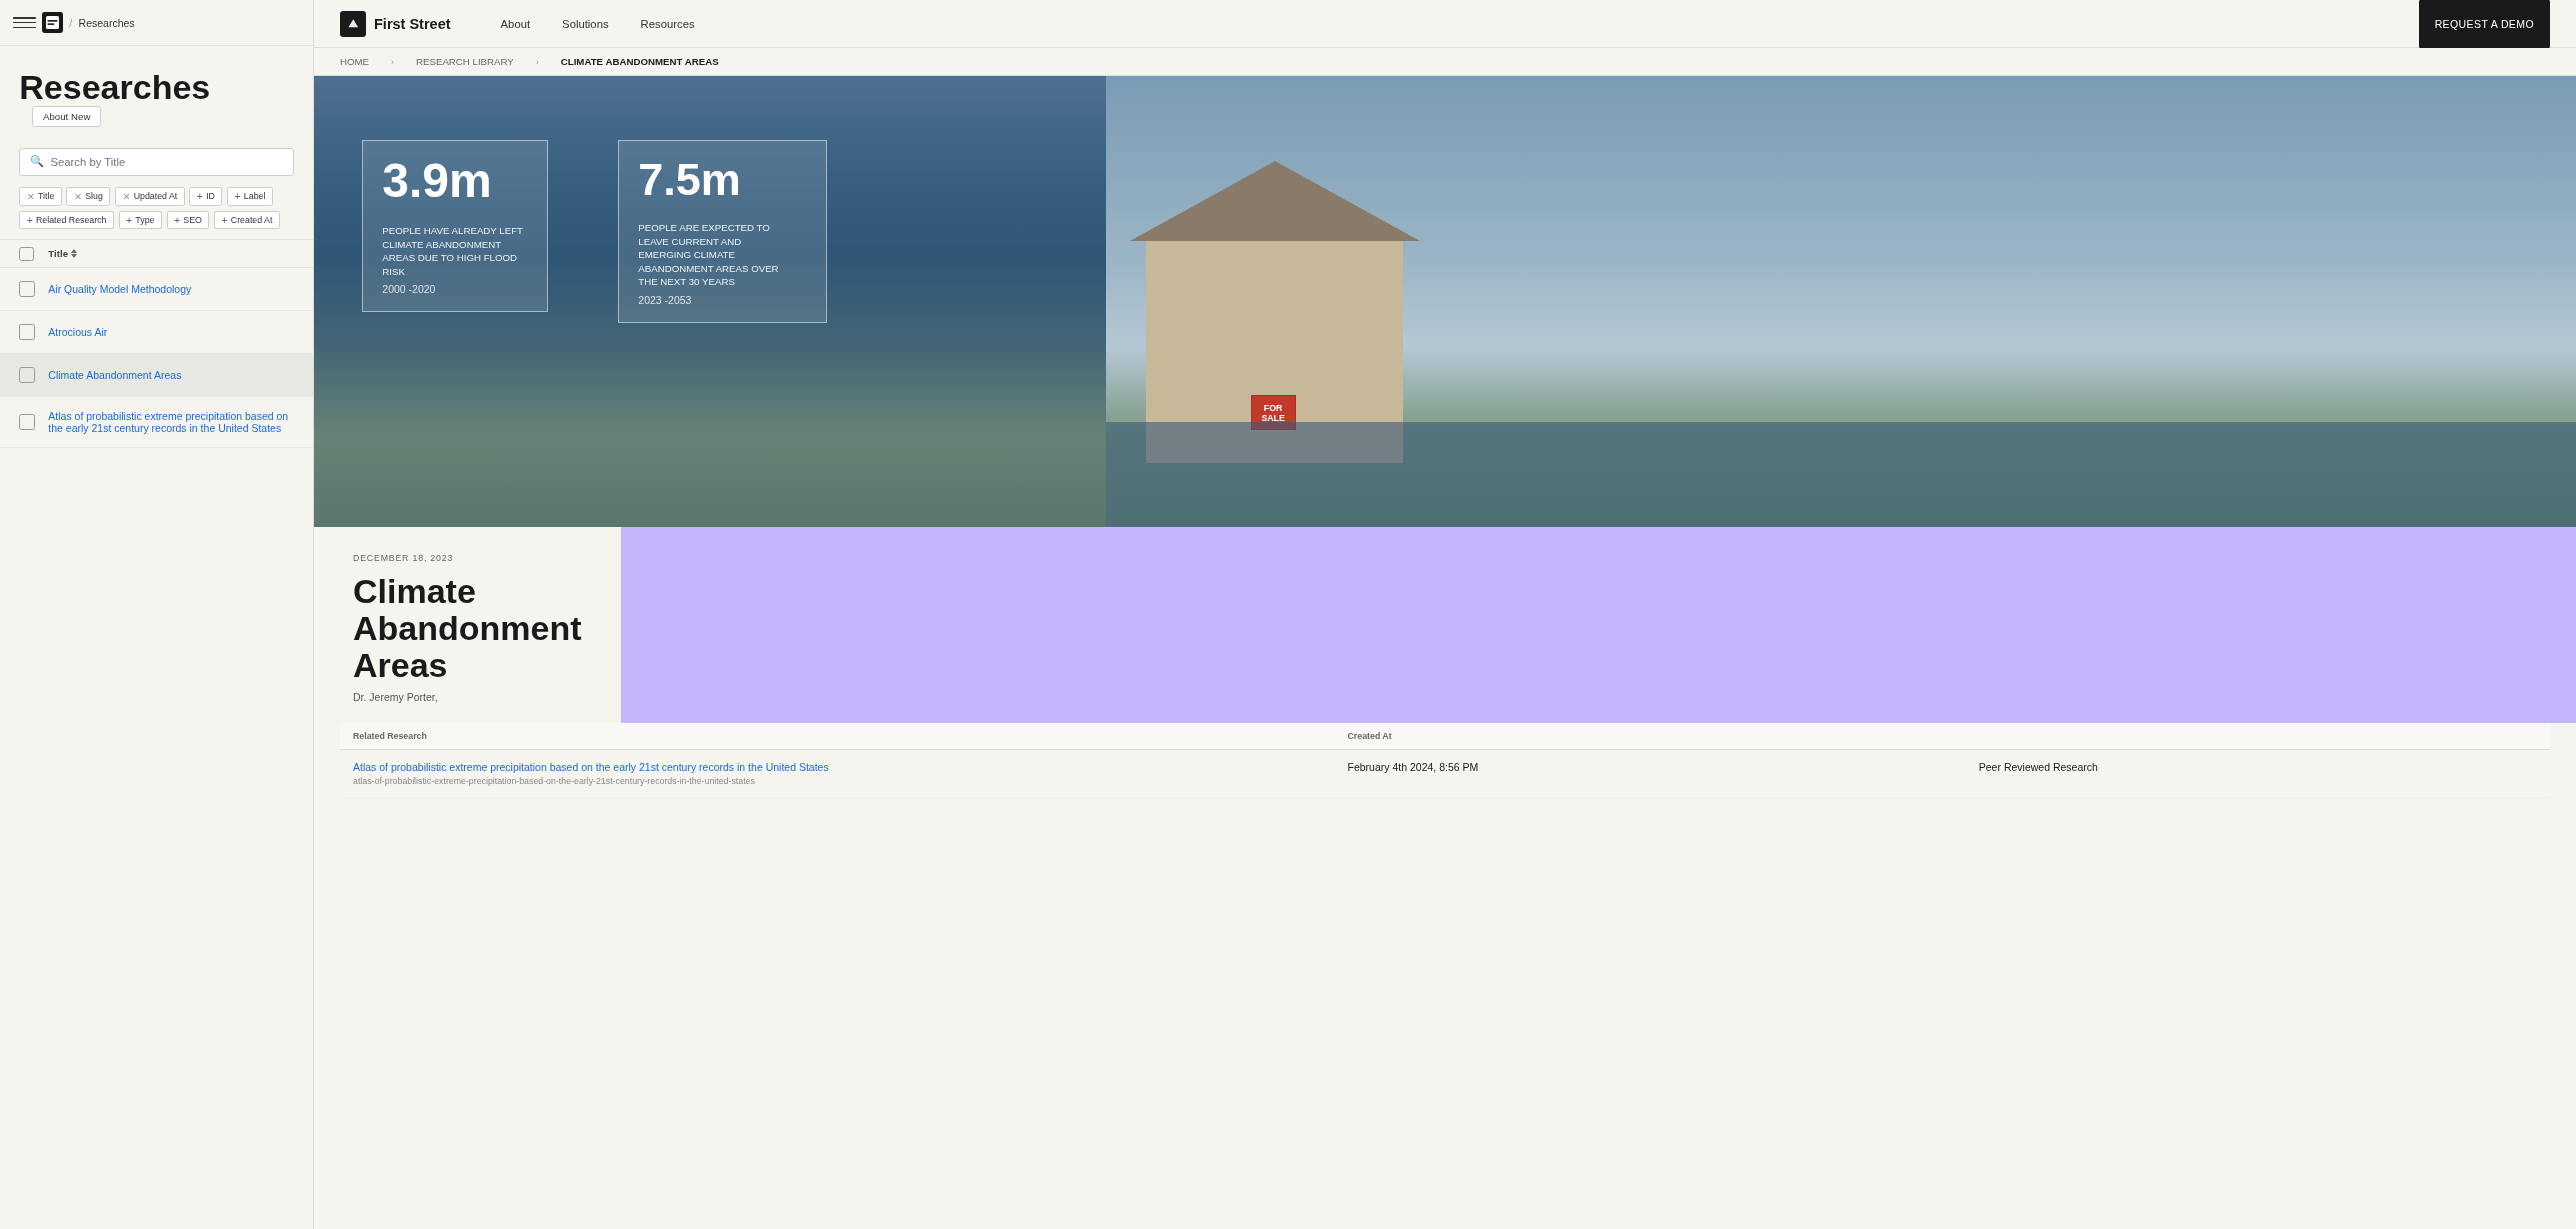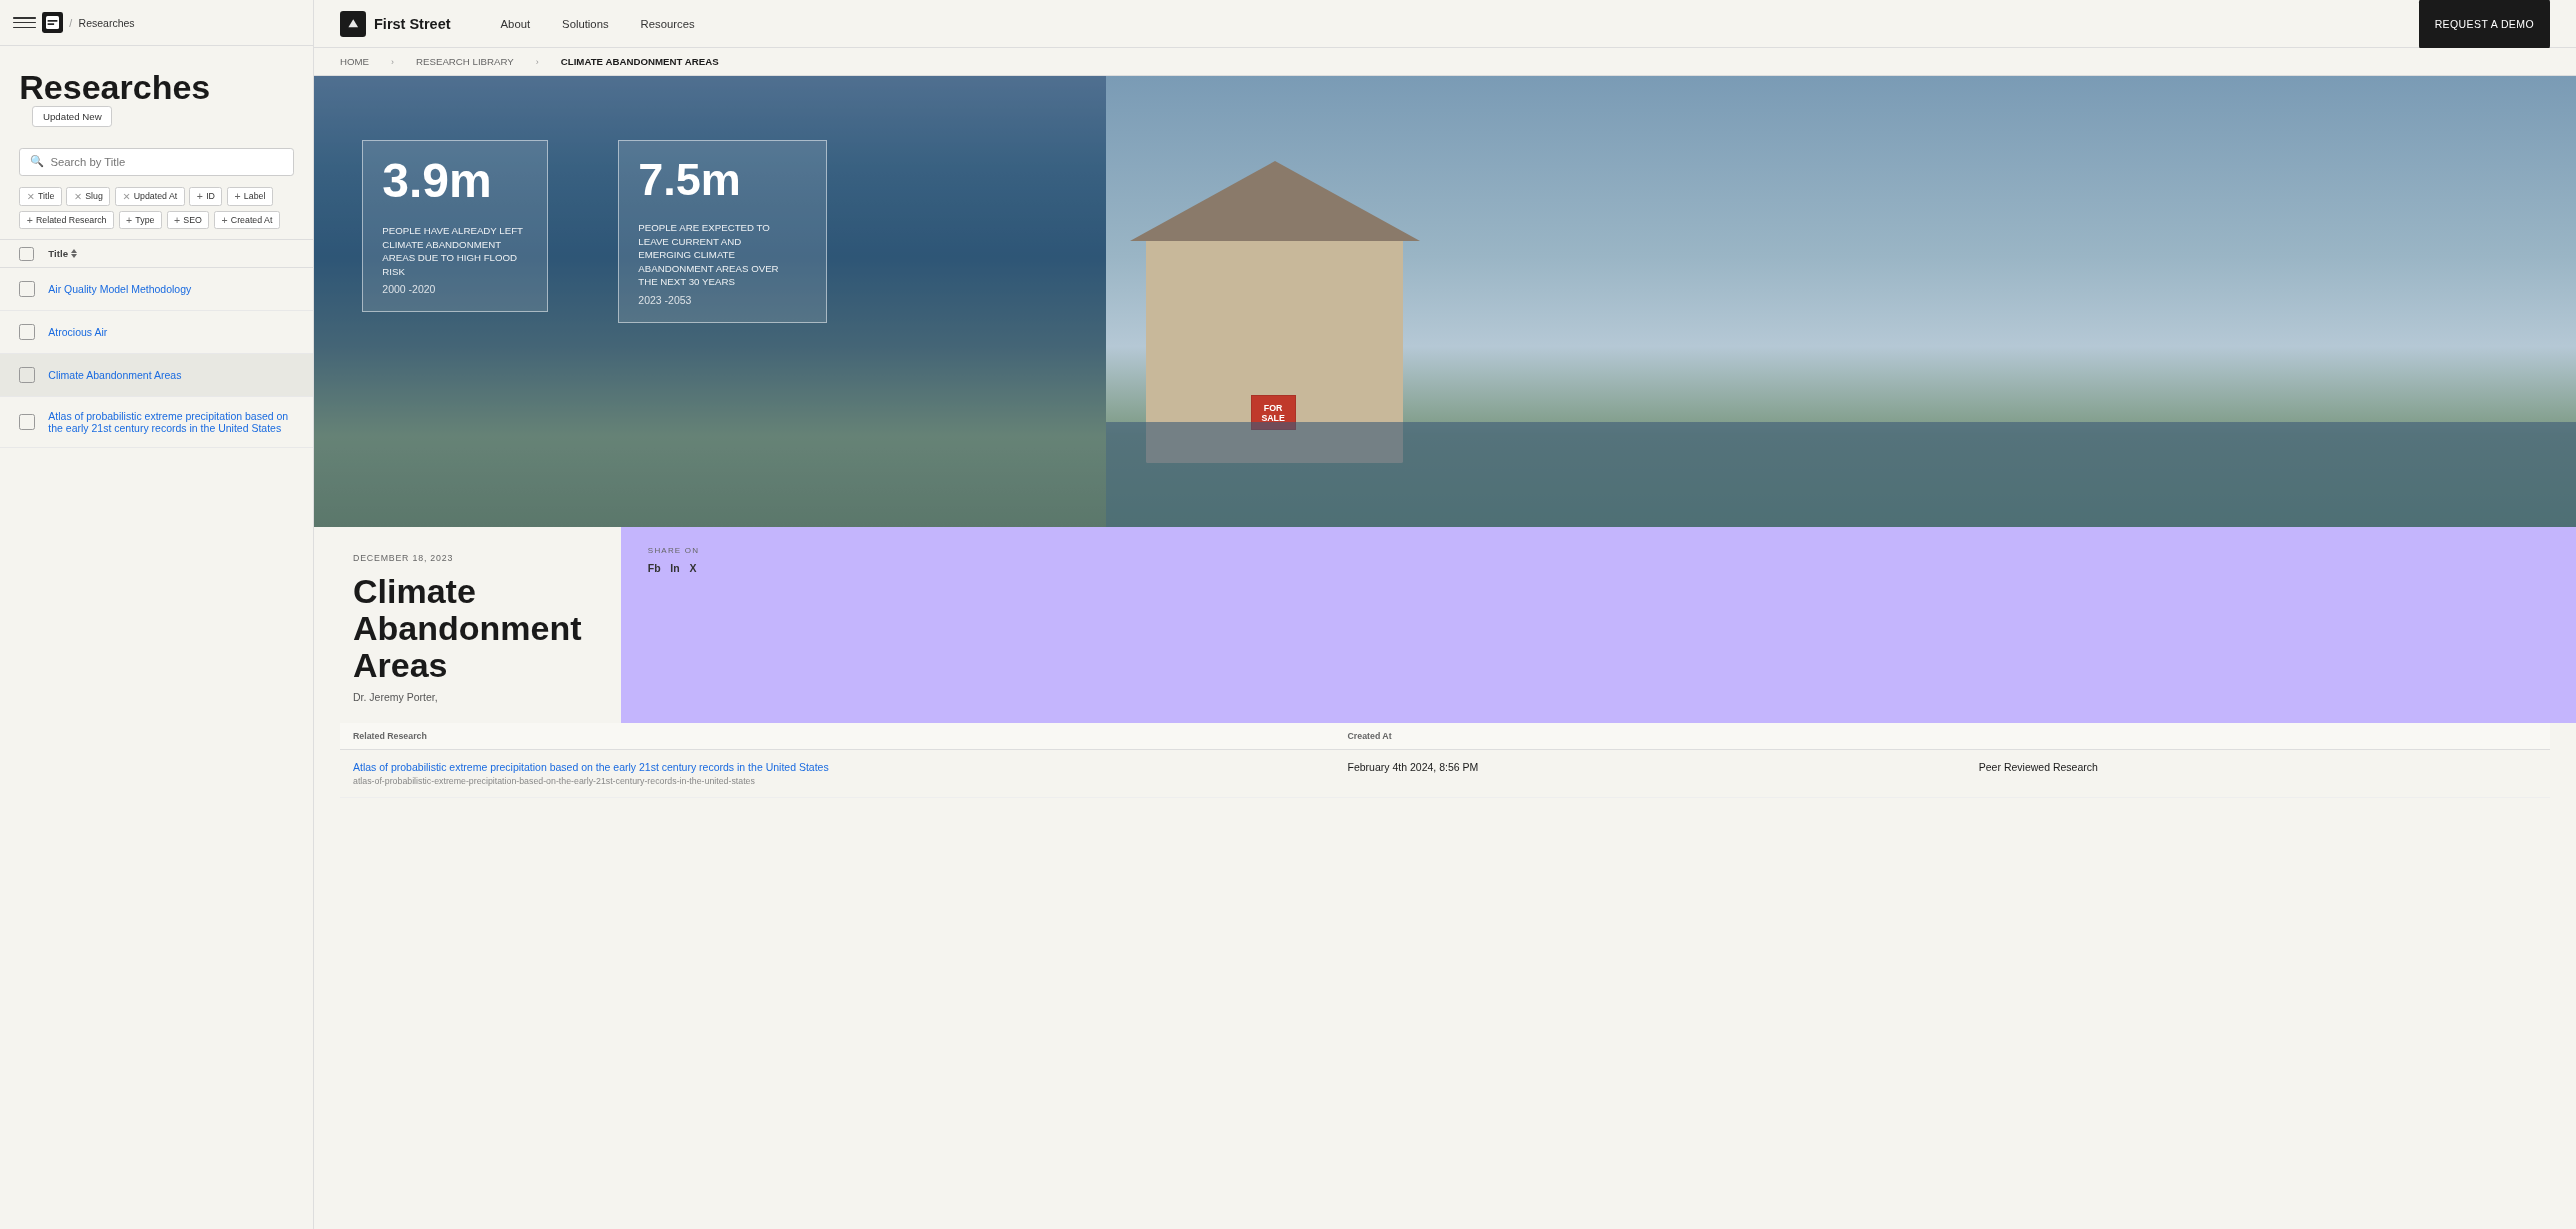--- a/index.html
+++ b/index.html
@@ -120,21 +120,21 @@
           <rect x="2" y="5" width="12" height="2" fill="#1a1a1a"></rect>
           <rect x="2" y="9" width="8" height="2" fill="#1a1a1a"></rect>
         </svg>
     </div>
     <span class="breadcrumb-sep">/</span>
     <span class="breadcrumb-text">Researches</span>
   </div>
 
   <div class="page-title-area">
     <span class="page-title">Researches</span>
-    <button class="create-new-btn">Updated New</button>
+    <button class="create-new-btn">About New</button>
   </div>
 
   <div class="search-area">
     <div class="search-box">
       <span class="search-icon">🔍</span>
       <input class="search-input" type="text" placeholder="Search by Title" style="">
     </div>
   </div>
 
   <div class="filters-area">
@@ -275,28 +275,20 @@
       <div class="article-header">
         <div class="article-date">DECEMBER 18, 2023</div>
         <div class="article-title">
           <span>Climate</span><br>
           <span>Abandonment</span><br>
           <span>Areas</span>
         </div>
         <div class="article-author">Dr. Jeremy Porter,</div>
       </div>
 
-      <div style="display:flex;flex-direction:column;align-items:flex-start;padding:19.3px 19.3px;min-width:97px;">
-        <span class="share-label">SHARE ON</span>
-        <div style="display:flex;gap:9.7px;margin-top:6.4px;">
-          <a class="share-icon">Fb</a>
-          <a class="share-icon">In</a>
-          <a class="share-icon">X</a>
-        </div>
-      </div>
     </div>
 
     <div style="padding:0 26px 97px;background:#f5f4ef;">
       <table class="research-table">
         <thead>
           <tr>
             <th>Related Research</th>
             <th>Created At</th>
             <th></th>
           </tr>

